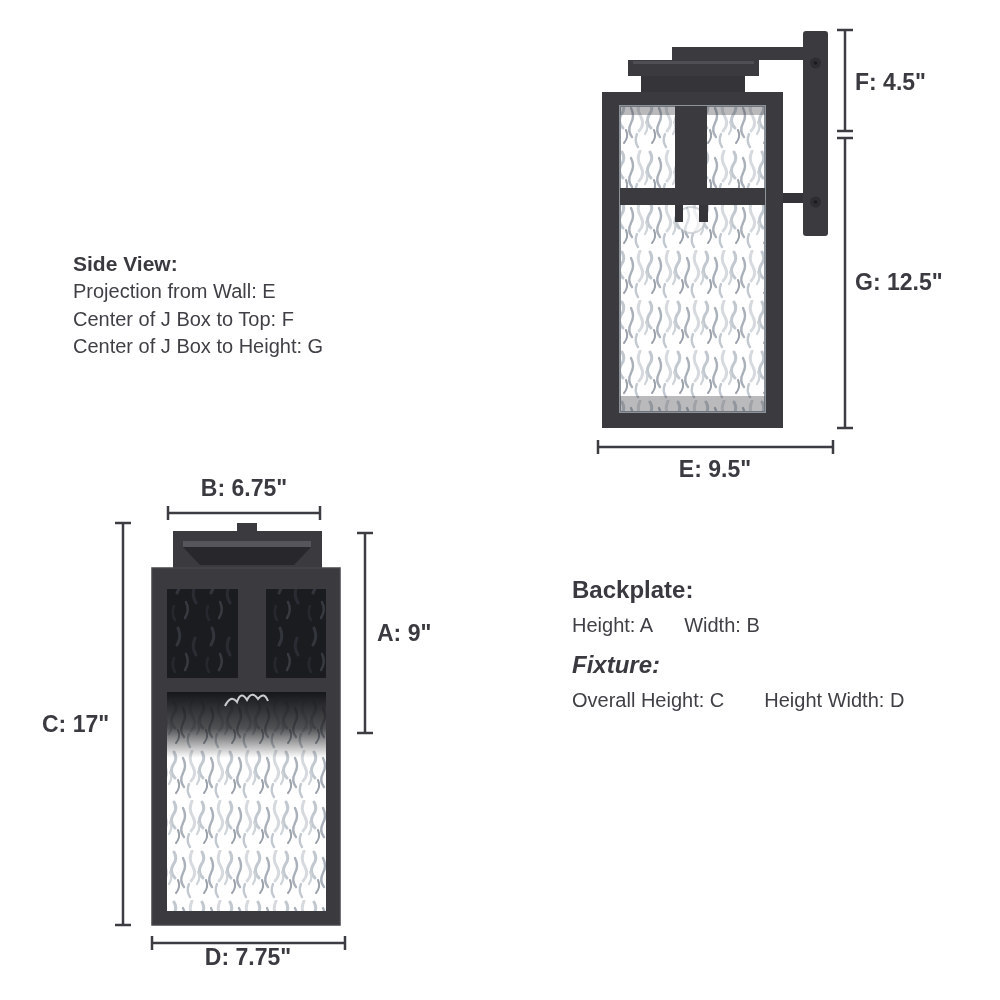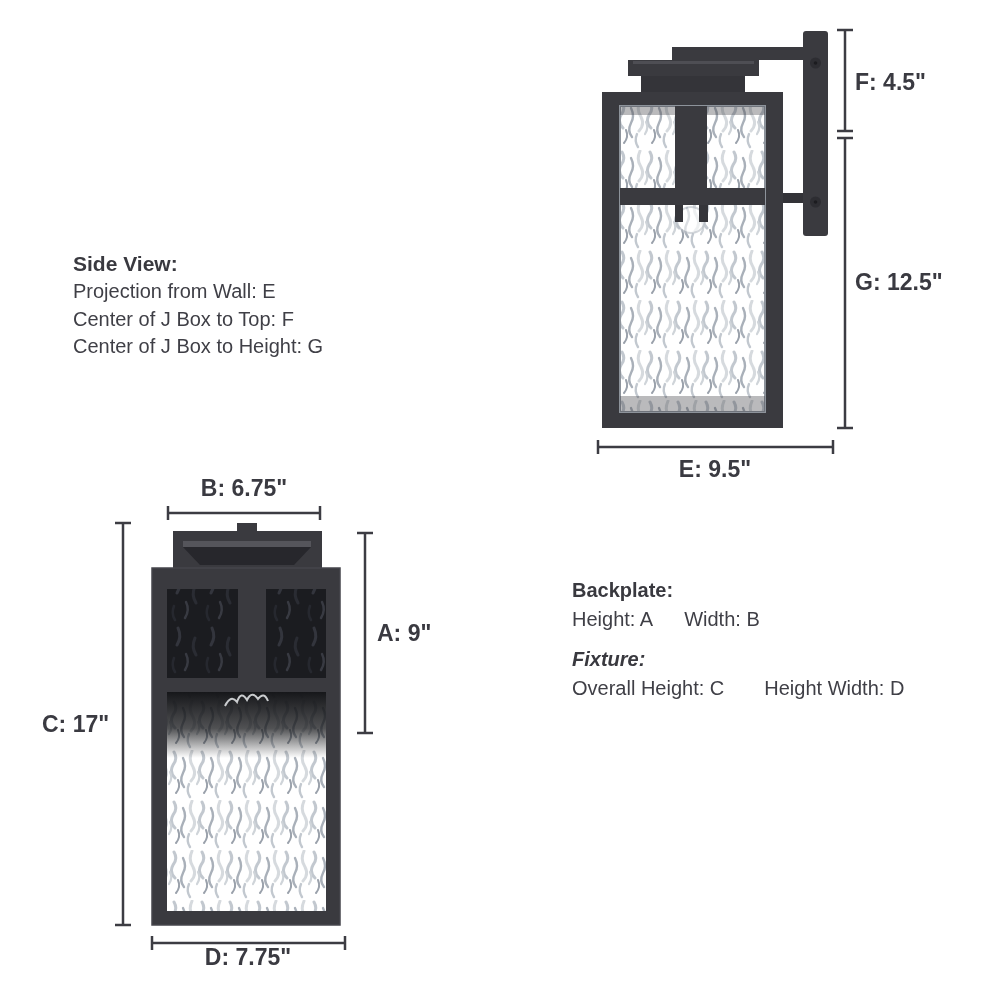--- a/index.html
+++ b/index.html
@@ -7,22 +7,22 @@
     position:relative;width:1000px;height:1000px;background:#ffffff;overflow:hidden;
     font-family:"Liberation Sans","DejaVu Sans",sans-serif;color:#3c3c43;
   }
   .stage svg{position:absolute;left:0;top:0;}
   .lbl{position:absolute;font-weight:700;font-size:23px;line-height:1.1;color:#3a3a41;white-space:nowrap;}
   .lbl.center{text-align:center;width:200px;}
   .legend{position:absolute;left:49px;top:250px;margin-left:24px;}
   .legend .title{font-size:21px;font-weight:700;line-height:28px;color:#39393f;}
   .legend .line{font-size:20px;font-weight:400;line-height:27.5px;color:#3f3f46;}
   .specs{position:absolute;left:572px;top:577px;}
-  .specs .title{font-size:20px;font-weight:700;line-height:26px;color:#39393f;}
-  .specs .line{font-size:20px;font-weight:400;line-height:26px;color:#3f3f46;margin-top:3px;}
+  .specs .title{font-size:24px;font-weight:700;line-height:26px;color:#39393f;}
+  .specs .line{font-size:20px;font-weight:400;line-height:26px;color:#3f3f46;margin-top:9px;}
   .specs .title.mt{margin-top:14px;font-style:italic;}
   .specs .line span.g1{margin-left:31px;}
   .specs .line span.g2{margin-left:40px;}
 </style>
 </head>
 <body>
 
 <div class="stage">
 
   <svg width="1000" height="1000" viewBox="0 0 1000 1000">

